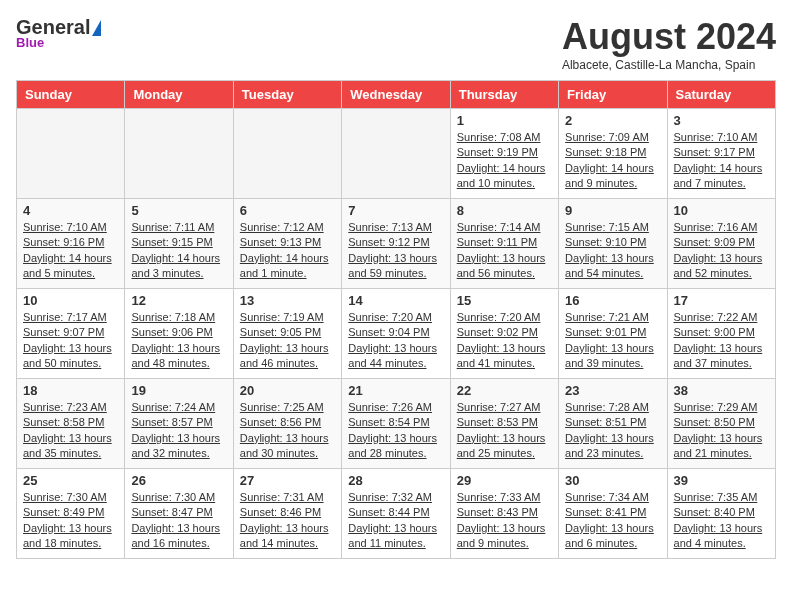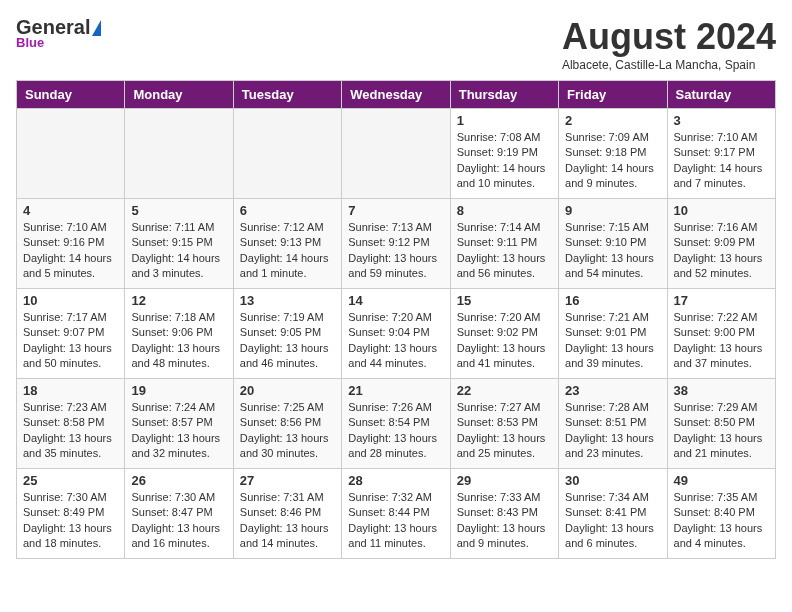--- a/index.html
+++ b/index.html
@@ -31,21 +31,21 @@
     .location {
       font-size: 12px;
       color: #333;
     }
     table {
       width: 100%;
       border-collapse: collapse;
       table-layout: fixed;
     }
     th {
-      background-color: #701a75;
+      background-color: #ef4444;
       color: #fff;
       text-align: left;
       padding: 6px 8px;
       font-size: 13px;
       font-weight: bold;
       border: 1px solid #ccc;
     }
     td {
       border: 1px solid #ccc;
       vertical-align: top;
@@ -60,20 +60,21 @@
     .day-number {
       font-size: 13px;
       font-weight: bold;
       color: #333;
       margin-bottom: 2px;
     }
     .day-info {
       color: #333;
       line-height: 1.4;
       font-size: 11px;
+      text-decoration: underline;
     }
     tr:nth-child(even) td:not(.empty) {
       background: #f9f9f9;
     }
   </style>
 </head>
 <body>
 
 <div class="header-section">
   <div class="logo">
@@ -229,18 +230,18 @@
         </td>
         <td>
           <div class="day-number">29</div>
           <div class="day-info">Sunrise: 7:33 AM<br>Sunset: 8:43 PM<br>Daylight: 13 hours and 9 minutes.</div>
         </td>
         <td>
           <div class="day-number">30</div>
           <div class="day-info">Sunrise: 7:34 AM<br>Sunset: 8:41 PM<br>Daylight: 13 hours and 6 minutes.</div>
         </td>
         <td>
-          <div class="day-number">49</div>
+          <div class="day-number">39</div>
           <div class="day-info">Sunrise: 7:35 AM<br>Sunset: 8:40 PM<br>Daylight: 13 hours and 4 minutes.</div>
         </td>
       </tr>
     </tbody>
 </table>
 
 </body></html>

